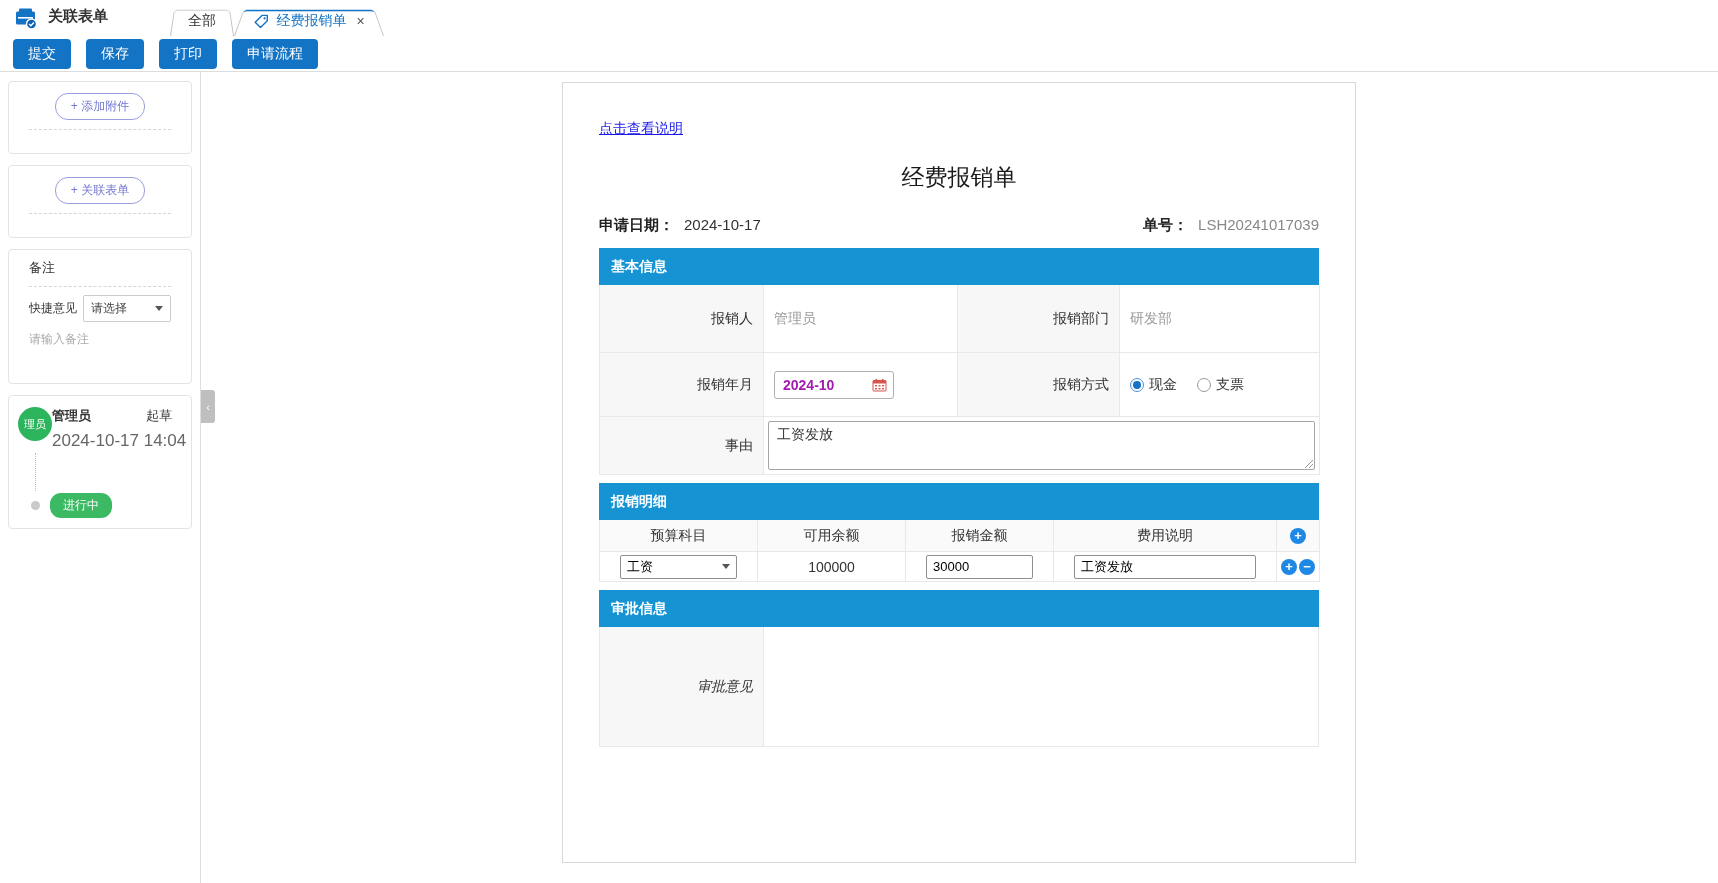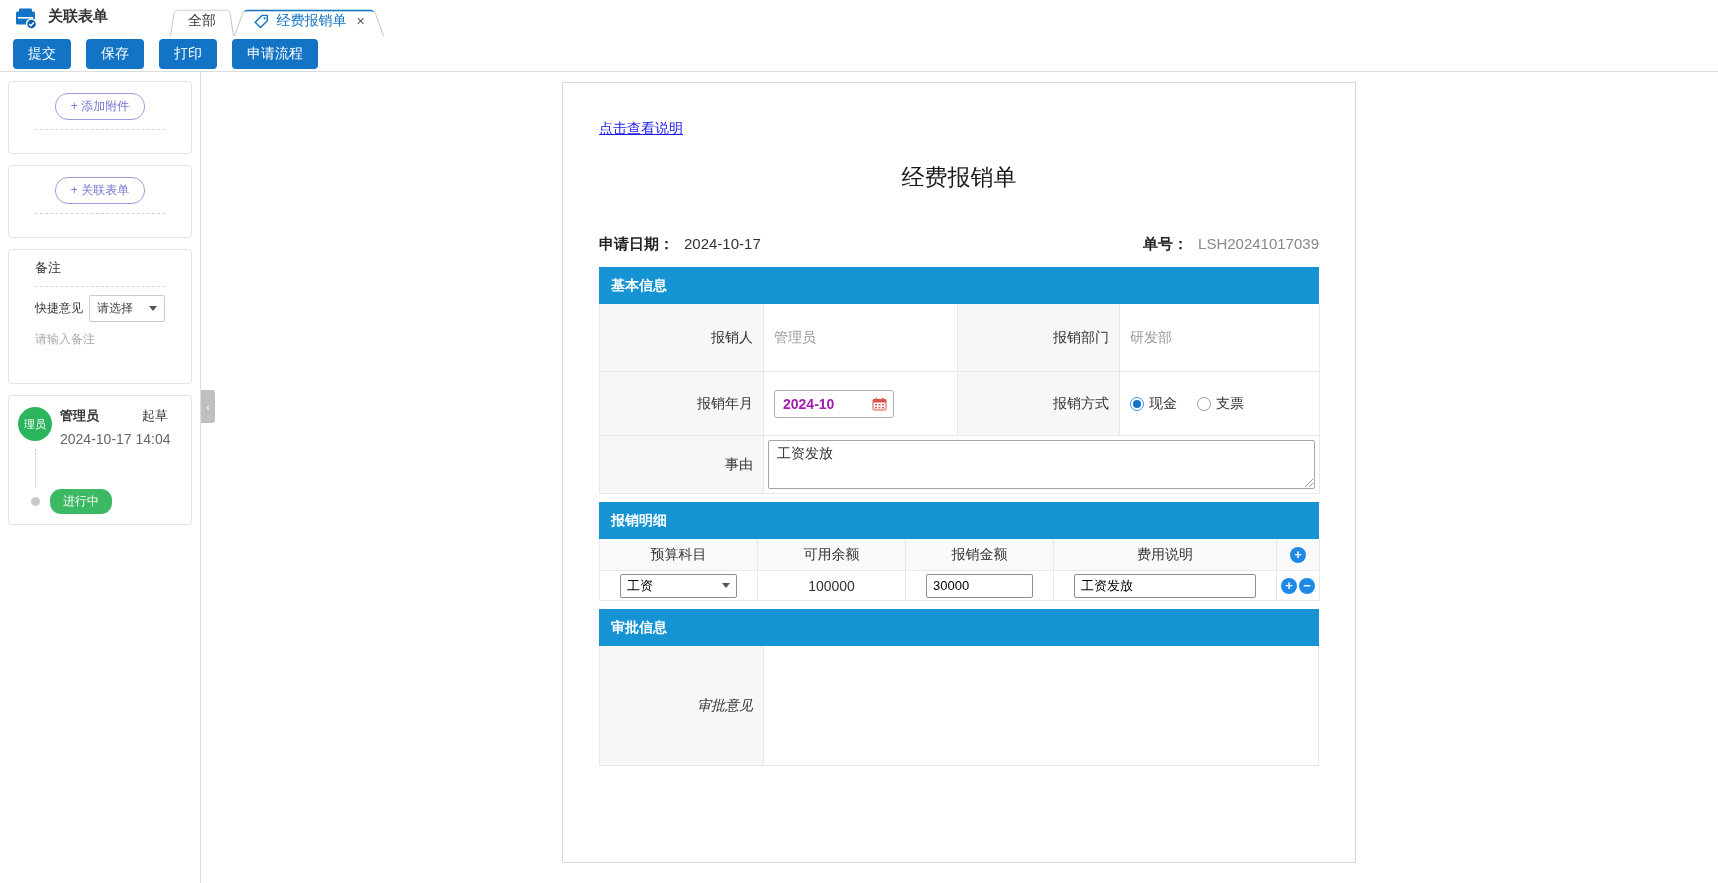--- a/index.html
+++ b/index.html
@@ -25,61 +25,61 @@
 
   
   .toolbar { height:36px; display:flex; align-items:center; gap:15px; padding:0 13px;
              border-bottom:1px solid #ddd; background:#fff; }
   .btn { background:#1373c4; color:#fff; border:none; border-radius:4px; font-size:14px;
          padding:6px 15px; cursor:pointer; font-family:inherit; }
 
   
   .content { display:flex; height:811px; position:relative; background:#fff; }
   .sidebar { width:201px; border-right:1px solid #ddd; padding:9px 8px; background:#fff; flex:none; }
-  .card { border:1px solid #e3e3e3; border-radius:4px; background:#fff; margin-bottom:11px; padding:9px 26px; }
+  .card { border:1px solid #e3e3e3; border-radius:4px; background:#fff; margin-bottom:11px; padding:9px 20px; }
   .pill-btn { display:block; margin:2px auto 0; background:#fff; border:1px solid #9a9ede; color:#7478d2;
          border-radius:13px; font-size:12px; padding:4px 15px; cursor:pointer; font-family:inherit; }
   .dashed { border-bottom:1px dashed #d5d5d5; margin-top:9px; }
   .card-tail { height:14px; }
   .remark-title { font-size:13px; color:#333; }
   .quick-row { display:flex; align-items:center; gap:6px; margin-top:8px; }
   .quick-label { font-size:12px; color:#333; white-space:nowrap; }
   .select-box { flex:1; display:flex; align-items:center; justify-content:space-between;
          border:1px solid #ccc; border-radius:2px; padding:4px 7px; font-size:12px; color:#444;
          background:#fff; cursor:pointer; }
   .caret { width:0; height:0; border-left:4px solid transparent; border-right:4px solid transparent;
          border-top:5px solid #555; }
   .remark-ph { font-size:12px; color:#aaa; margin-top:9px; }
   .remark-tail { height:26px; }
 
   .flow-card { position:relative; padding:11px 9px 10px; }
   .avatar { width:34px; height:34px; border-radius:50%; background:#2db55d; color:#fff; font-size:11px;
          display:flex; align-items:center; justify-content:center; flex:none; }
-  .flow-top { display:flex; gap:8px; }
+  .flow-top { display:flex; }
   .flow-head { flex:1; }
   .flow-name-row { display:flex; justify-content:space-between; padding-right:14px; }
   .flow-name { font-size:13px; font-weight:bold; color:#333; }
   .flow-action { font-size:13px; color:#333; }
-  .flow-time { font-size:14px; color:#666; margin-top:6px; white-space:nowrap; }
+  .flow-time { font-size:17px; color:#666; margin-top:6px; white-space:nowrap; }
   .flow-line { border-left:1px dotted #bbb; height:38px; margin-left:17px; margin-top:2px; }
   .flow-bottom { display:flex; align-items:center; gap:10px; margin-top:2px; }
   .flow-dot { width:9px; height:9px; border-radius:50%; background:#c9c9c9; margin-left:13px; flex:none; }
   .badge { background:#3cb963; color:#fff; font-size:12px; border-radius:11px; padding:4px 13px; }
 
   .collapse-handle { position:absolute; left:201px; top:318px; width:14px; height:33px;
          background:#bfbfbf; border-radius:0 3px 3px 0; color:#fff; display:flex; align-items:center;
          justify-content:center; font-size:11px; cursor:pointer; z-index:5; }
 
   
   .main { flex:1; background:#fff; }
   .form-panel { width:794px; height:781px; margin:10px 0 0 361px; border:1px solid #d8d8d8;
          background:#fff; padding:36px 36px 0; }
   .help-link { font-size:14px; color:#1a1ae8; text-decoration:underline; cursor:pointer; display:inline-block; }
   .form-title { text-align:center; font-size:23px; color:#1a1a1a; font-weight:500; margin-top:24px; }
-  .info-row { display:flex; justify-content:space-between; margin-top:42px; font-size:15px; }
+  .info-row { display:flex; justify-content:space-between; margin-top:23px; font-size:15px; }
   .info-left,.info-right { display:flex; align-items:baseline; gap:10px; }
   .info-label { font-weight:bold; color:#222; }
   .info-val { color:#333; }
   .info-docno { color:#888; }
 
   .section-hd { background:#1593d3; color:#fff; font-size:14px; font-weight:bold; height:37px;
          display:flex; align-items:center; padding-left:12px; margin-top:13px; }
   .section-hd.tight { margin-top:8px; }
 
   .grid { display:grid; border-left:1px solid #e8e8e8; }

